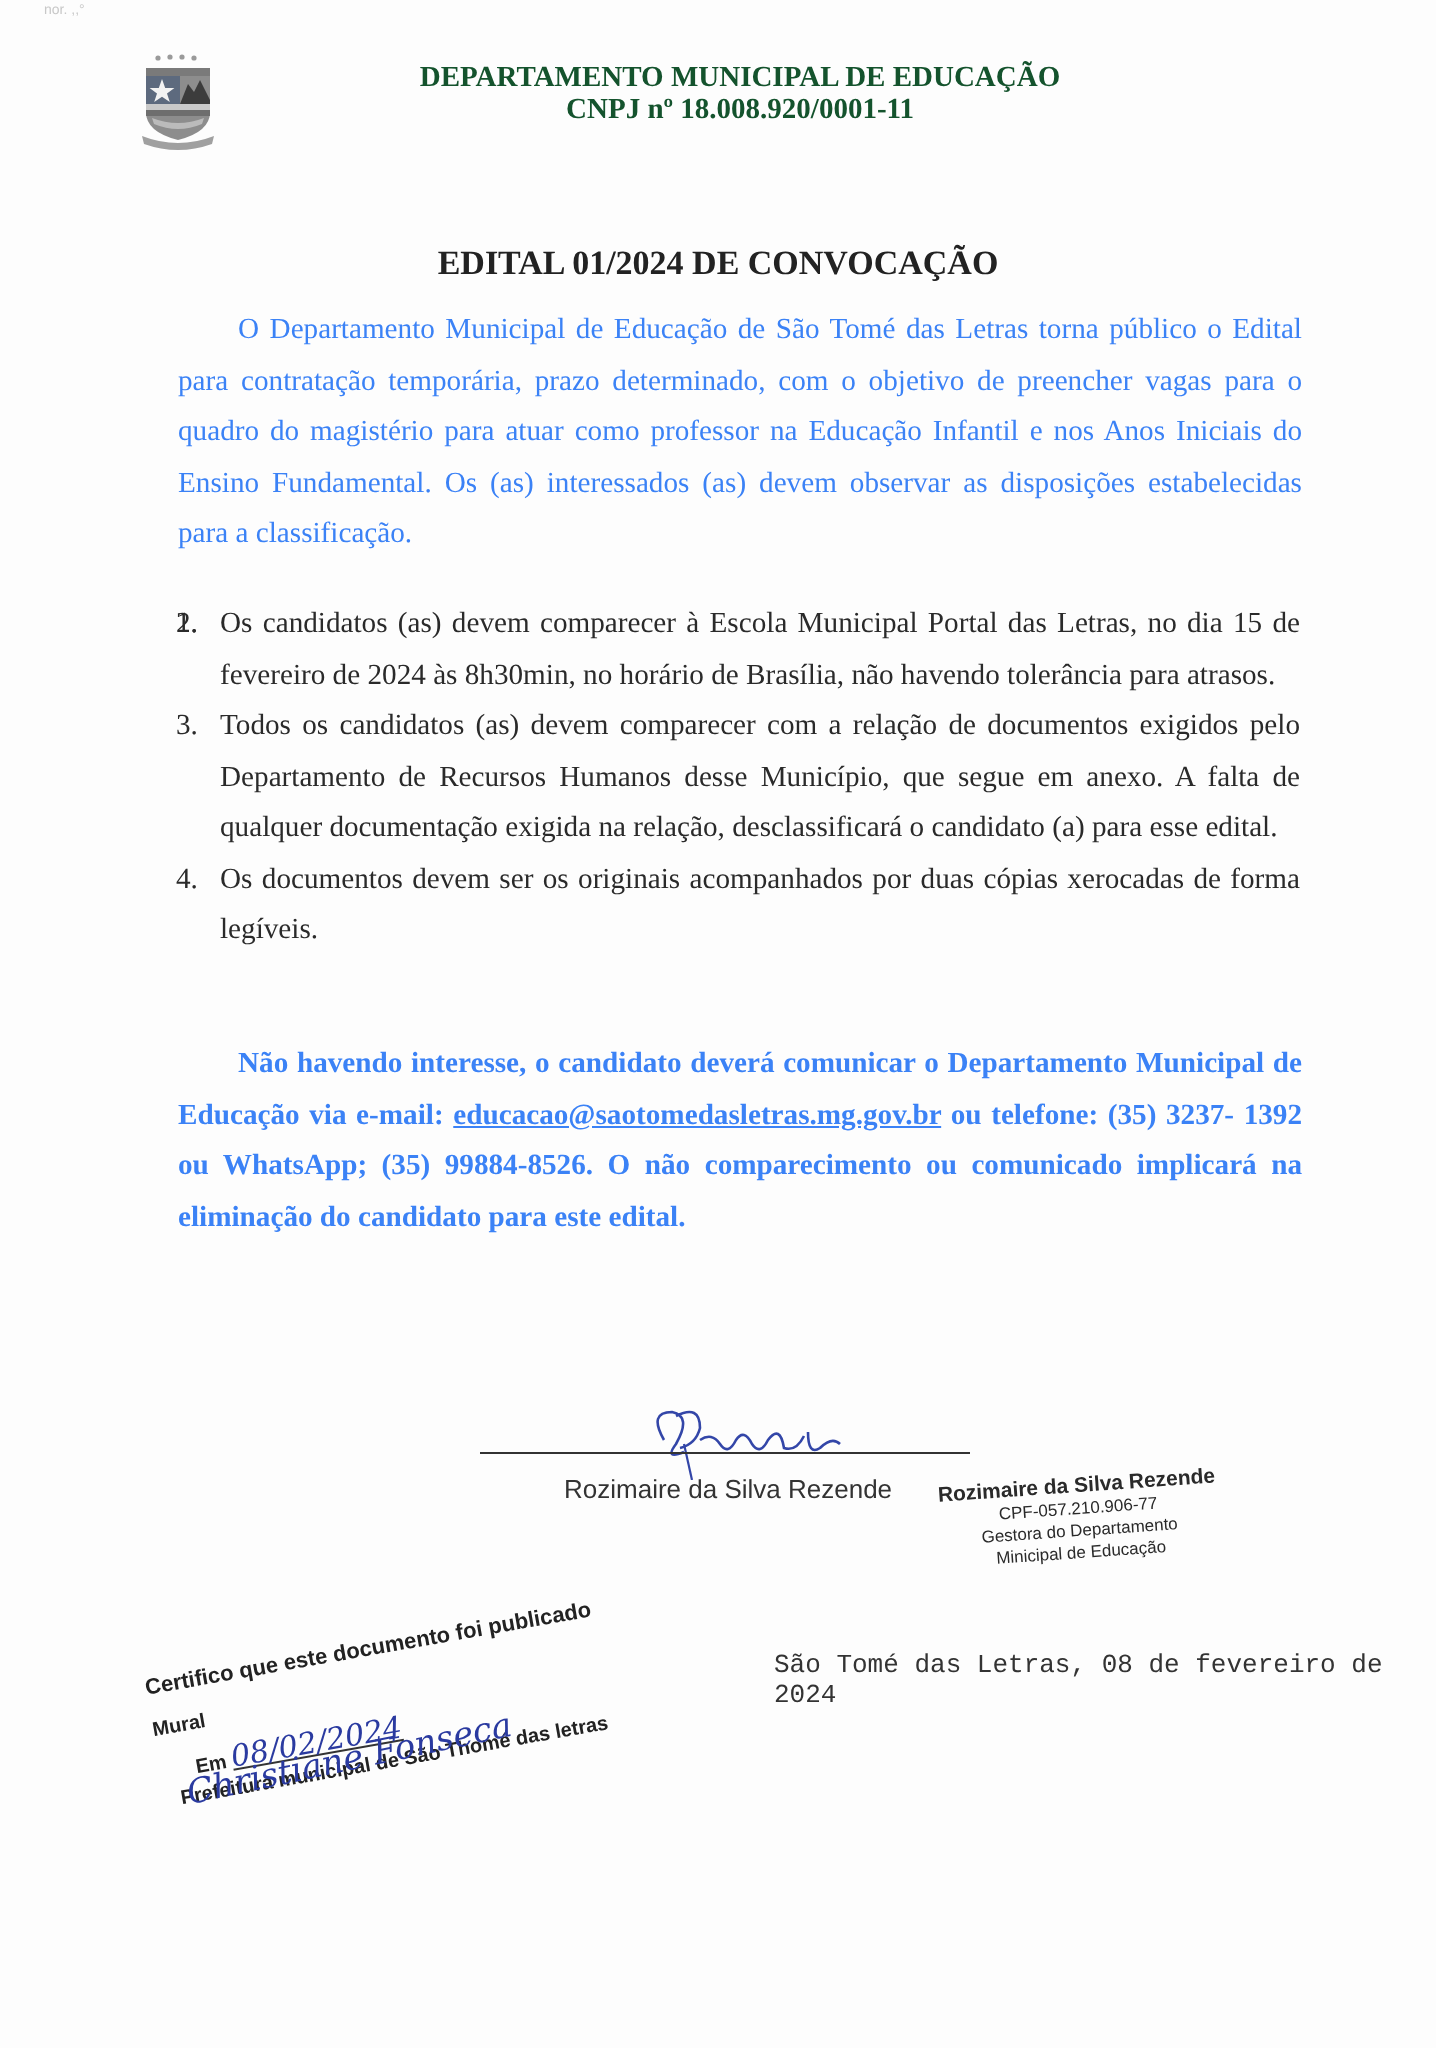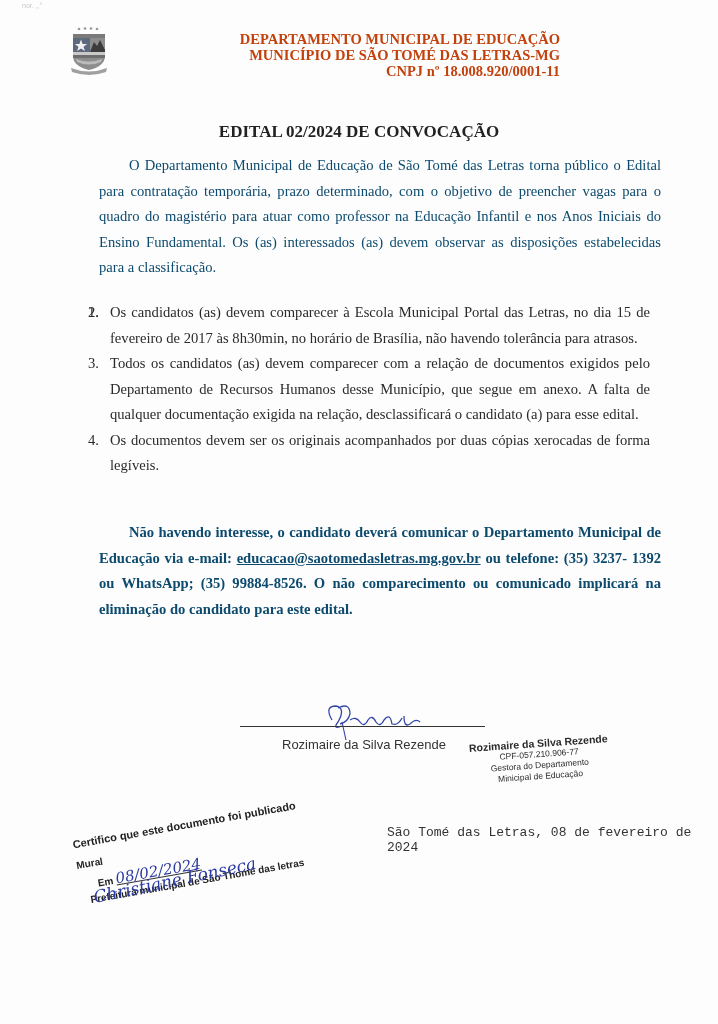--- a/index.html
+++ b/index.html
@@ -1,22 +1,22 @@
 <!DOCTYPE html>
 <html><head>
 <meta charset="utf-8">
 <style>
   html, body { margin:0; padding:0; background:#fff; }
   body { width:718px; height:1024px; position:relative; overflow:hidden; font-family:"Liberation Serif", serif; color:#2a2a2a; }
   .page { position:absolute; left:0; top:0; width:718px; height:1024px; background:#fdfdfd; }
   .corner-mark { position:absolute; left:22px; top:2px; font-size:7px; color:#c8c8c8; font-family:"Liberation Sans", sans-serif; }
   .crest { position:absolute; left:68px; top:26px; width:42px; height:50px; }
-  .header { position:absolute; left:180px; top:31px; width:380px; text-align:right; font-weight:bold; font-size:14.5px; line-height:16px; color:#c2410c; }
+  .header { position:absolute; left:180px; top:31px; width:380px; text-align:center; font-weight:bold; font-size:14.5px; line-height:16px; color:#14532d; }
   .title { position:absolute; left:0; width:718px; top:122px; text-align:center; font-weight:bold; font-size:17px; color:#222; }
-  .para { position:absolute; left:99px; width:562px; font-size:14.6px; line-height:25.5px; text-align:justify; color:#0c4a6e; }
+  .para { position:absolute; left:89px; width:562px; font-size:14.6px; line-height:25.5px; text-align:justify; color:#3b82f6; }
   .para .indent { display:inline-block; width:30px; }
   .intro { top:153px; }
   ol.items { position:absolute; left:88px; width:562px; top:300px; margin:0; padding:0; list-style:none; font-size:14.6px; line-height:25.5px; color:#2a2a2a; }
   ol.items li { position:relative; padding-left:22px; text-align:justify; margin-bottom:0; }
   ol.items li .num { position:absolute; left:0; top:0; }
   .closing { top:520px;font-weight:bold; }
   .closing .email { text-decoration:underline; }
   .sig-area { position:absolute; left:240px; top:700px; width:250px; height:60px; }
   .sig-line { position:absolute; left:0; top:26px; width:245px; height:1px; background:#333; }
   .sig-scribble { position:absolute; left:80px; top:0; }
@@ -53,31 +53,30 @@
     <polygon points="13,13.5 14.6,18 19.2,18 15.5,20.8 16.9,25 13,22.4 9.1,25 10.5,20.8 6.8,18 11.4,18" fill="#f2f2f2"></polygon>
     <path d="M22 26 L26 16 L29 20 L32 14 L37 24 V26 Z" fill="#3c3c3c"></path>
     <rect x="5" y="26" width="32" height="3" fill="#c9c9c9"></rect>
     <rect x="5" y="29" width="32" height="3" fill="#6e6e6e"></rect>
     <path d="M8 33 Q21 38 34 33 L33 36 Q21 41 9 36 Z" fill="#bbbbbb"></path>
     <path d="M3 42 Q21 49 39 42 L38 46 Q21 52 4 46 Z" fill="#a0a0a0"></path>
   </svg>
 
   <div class="header">
     <div>DEPARTAMENTO MUNICIPAL DE EDUCAÇÃO</div>
-    <div>MUNICÍPIO DE SÃO TOMÉ DAS LETRAS-MG</div>
     <div>CNPJ nº 18.008.920/0001-11</div>
   </div>
 
-  <div class="title">EDITAL 02/2024 DE CONVOCAÇÃO</div>
+  <div class="title">EDITAL 01/2024 DE CONVOCAÇÃO</div>
 
   <div class="para intro"><span class="indent"></span><span>O Departamento Municipal de Educação de São Tomé das Letras torna público o Edital para contratação temporária, prazo determinado, com o objetivo de preencher vagas para o quadro do magistério para atuar como professor na Educação Infantil e nos Anos Iniciais do Ensino Fundamental. Os (as) interessados (as) devem observar as disposições estabelecidas para a classificação.</span></div>
 
   <ol class="items">
     <li><span class="num">1.</span></li>
-    <li><span class="num">2.</span><span>Os candidatos (as) devem comparecer à Escola Municipal Portal das Letras, no dia 15 de fevereiro de 2017 às 8h30min, no horário de Brasília, não havendo tolerância para atrasos.</span></li>
+    <li><span class="num">2.</span><span>Os candidatos (as) devem comparecer à Escola Municipal Portal das Letras, no dia 15 de fevereiro de 2024 às 8h30min, no horário de Brasília, não havendo tolerância para atrasos.</span></li>
     <li><span class="num">3.</span><span>Todos os candidatos (as) devem comparecer com a relação de documentos exigidos pelo Departamento de Recursos Humanos desse Município, que segue em anexo. A falta de qualquer documentação exigida na relação, desclassificará o candidato (a) para esse edital.</span></li>
     <li><span class="num">4.</span><span>Os documentos devem ser os originais acompanhados por duas cópias xerocadas de forma legíveis.</span></li>
   </ol>
 
   <div class="para closing"><span class="indent"></span><span>Não havendo interesse, o candidato deverá comunicar o Departamento Municipal de Educação via e-mail: </span><span class="email">educacao@saotomedasletras.mg.gov.br</span><span> ou telefone: (35) 3237- 1392 ou WhatsApp; (35) 99884-8526. O não comparecimento ou comunicado implicará na eliminação do candidato para este edital.</span></div>
 
   <div class="sig-area">
     <svg class="sig-scribble" width="110" height="40" viewBox="0 0 110 40">
       <path d="M12 20 Q4 6 16 6 Q26 8 18 22 Q12 30 22 26 M18 8 Q30 2 30 14 Q28 22 20 24 M30 20 Q36 16 40 22 Q44 28 48 20 Q52 14 56 22 Q60 28 64 20 Q70 12 72 24 Q78 26 82 18 M84 16 Q84 28 90 24 Q96 18 100 22" fill="none" stroke="#3346a8" stroke-width="1.3"></path>
       <path d="M22 22 L26 40" fill="none" stroke="#3346a8" stroke-width="1.1"></path>

